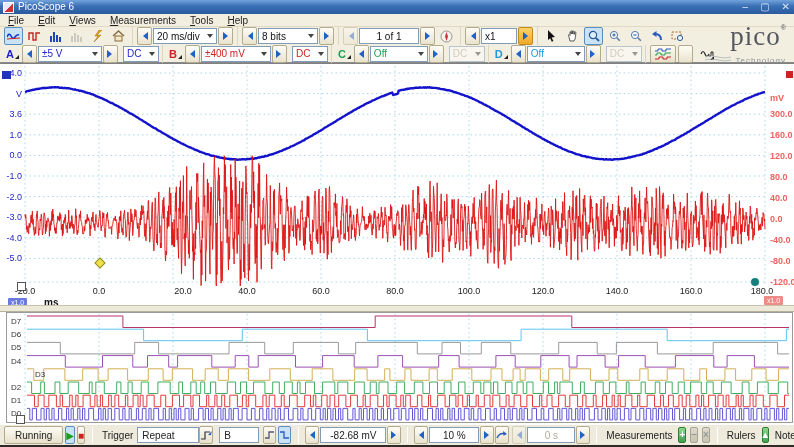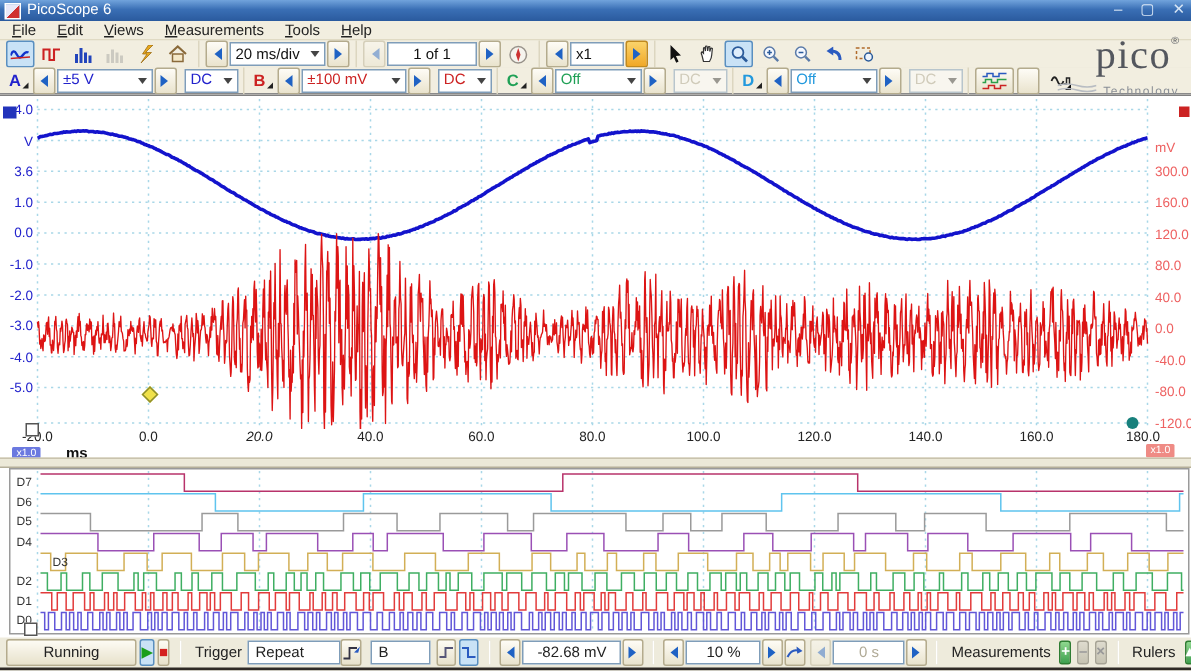--- a/index.html
+++ b/index.html
@@ -45,42 +45,42 @@
   
   .logo{position:absolute;right:8px;top:24px;width:92px;height:36px;text-align:right;}
   .logo .p{font-family:"Liberation Serif",serif;font-size:27px;line-height:24px;color:#54575e;letter-spacing:1px;}
   .logo .r{font-size:7px;vertical-align:top;color:#54575e;}
   .logo .t{font-size:8px;color:#8a8f96;letter-spacing:1px;}
   
   .plot-area{position:absolute;left:0;top:63px;width:794px;height:242px;background:#fff;border-top:1px solid #808080;box-sizing:border-box;}
   .plot-area svg{position:absolute;left:0;top:0;}
   .ylab{position:absolute;font-size:9px;line-height:10px;}
   .ylab.l{left:0;width:22px;text-align:right;}
-  .ylab.r{left:770px;width:24px;text-align:left;}
+  .ylab.r{left:770px;width:24px;text-align:left;font-weight:bold;}
   .xlab{position:absolute;top:222px;font-size:9px;color:#222;width:40px;text-align:center;}
   .badge{position:absolute;font-size:7px;line-height:9px;padding:0 3px;border-radius:1px;color:#fff;}
   .badge.blue{background:#6b79e0;}
   .badge.red{background:#ef8b85;color:#fff;}
   .msunit{position:absolute;font-size:10px;color:#111;font-weight:bold;}
   .handle{position:absolute;background:#fff;border:1px solid #555;width:7px;height:7px;}
   .sqA{position:absolute;background:#2233bb;width:9px;height:8px;left:2px;top:7px;}
   .sqB{position:absolute;background:#cc2222;width:7px;height:7px;left:786px;top:7px;}
   .dotD{position:absolute;background:#17807c;border-radius:50%;width:8px;height:8px;left:751px;top:214px;}
   .trigmark{position:absolute;width:6px;height:6px;background:#f0e14a;border:1px solid #8f8f2c;transform:rotate(45deg);}
   .hsep{position:absolute;left:0;top:305px;width:794px;height:7px;background:#ece9d8;
     border-top:1px solid #c9c3ae;border-bottom:1px solid #b5b09a;box-sizing:border-box;}
   
   .digital-panel{position:absolute;left:0;top:312px;width:794px;height:112px;background:#fff;}
   .dlab{position:absolute;left:11px;font-size:8px;color:#333;line-height:9px;}
   
   .statusbar{position:absolute;left:0;top:424px;width:794px;height:21px;background:#eeebdc;
     border-top:1px solid #fff;display:flex;align-items:center;font-size:10px;color:#222;
     padding-left:4px;box-sizing:border-box;}
   .sbtn{height:16px;border:1px solid #b4ab8d;border-radius:2px;background:linear-gradient(#fdfbf4,#e7e1cb);
-    display:flex;align-items:center;justify-content:center;padding:0 24px;margin-right:2px;}
+    display:flex;align-items:center;justify-content:center;padding:0 10px;margin-right:2px;}
   .sbtn.icon{width:16px;padding:0;}
   .sbtn.sel{background:#c9e2f6;border-color:#5a8fc0;}
   .sep{width:1px;height:16px;background:#cfc9b4;border-right:1px solid #fff;margin:0 5px;}
   .slabel{margin:0 4px;}
   .sfld{background:#fff;border:1px solid #7f9db9;height:14px;display:flex;align-items:center;
     padding:0 4px;min-width:46px;justify-content:center;}
   .gbtn{width:14px;height:14px;border-radius:2px;margin:0 2px;display:flex;align-items:center;justify-content:center;
     background:linear-gradient(#8ed88e,#3fa04f);border:1px solid #2e7d32;color:#fff;font-size:10px;line-height:10px;font-weight:bold;}
   .gbtn.dis{background:linear-gradient(#dedbce,#c6c3b2);border-color:#a7a496;color:#999;}
   .bottomedge{position:absolute;left:0;top:445px;width:794px;height:2px;background:#2f2a26;}
@@ -157,20 +157,32 @@
         </span>
       <span class="fld" style="width:56px">
         <span>20 ms/div</span>
           <span class="ddv"></span>
         </span>
       <span class="abtn">
           <span class="tr"></span>
         </span>
     </div>
     <div class="grp">
+      <span class="abtn">
+          <span class="tl"></span>
+        </span>
+      <span class="fld" style="width:52px">
+        <span>8 bits</span>
+          <span class="ddv"></span>
+        </span>
+      <span class="abtn">
+          <span class="tr"></span>
+        </span>
+    </div>
+    <div class="grp">
       <span class="abtn dis">
           <span class="tl"></span>
         </span>
       <span class="fld" style="width:52px;justify-content:center">
         <span>1 of 1</span>
         </span>
       <span class="abtn">
           <span class="tr"></span>
         </span>
       <span class="tbtn">
@@ -254,21 +266,21 @@
         <span style="color: rgb(34, 34, 204);">DC</span>
           <span class="ddv"></span>
         </span>
     </div>
     <div class="grp">
       <span class="chlabel"><span style="color: rgb(204, 34, 34);">B</span><i></i></span>
       <span class="abtn">
           <span class="tl"></span>
         </span>
       <span class="fld" style="width:62px">
-        <span style="color: rgb(204, 34, 34);">±100 mV</span>
+        <span style="color: rgb(204, 34, 34);">±400 mV</span>
           <span class="ddv"></span>
         </span>
       <span class="abtn">
           <span class="tr"></span>
         </span>
       <span class="fld" style="width:28px;margin-left:4px">
         <span style="color: rgb(204, 34, 34);">DC</span>
           <span class="ddv"></span>
         </span>
     </div>
@@ -379,21 +391,21 @@
         <span class="ylab r" style="top: 66px; color: rgb(238, 97, 97);">160.0</span>
         <span class="ylab r" style="top: 87px; color: rgb(238, 97, 97);">120.0</span>
         <span class="ylab r" style="top: 108px; color: rgb(238, 97, 97);">80.0</span>
         <span class="ylab r" style="top: 129px; color: rgb(238, 97, 97);">40.0</span>
         <span class="ylab r" style="top: 150px; color: rgb(238, 97, 97);">0.0</span>
         <span class="ylab r" style="top: 171px; color: rgb(238, 97, 97);">-40.0</span>
         <span class="ylab r" style="top: 192px; color: rgb(238, 97, 97);">-80.0</span>
         <span class="ylab r" style="top: 213px; color: rgb(238, 97, 97);">-120.0</span>
         <span class="xlab" style="left: 5px;">-20.0</span>
         <span class="xlab" style="left: 79px;">0.0</span>
-        <span class="xlab" style="left: 153px; font-style: italic;">20.0</span>
+        <span class="xlab" style="left: 163px;">20.0</span>
         <span class="xlab" style="left: 227px;">40.0</span>
         <span class="xlab" style="left: 301px;">60.0</span>
         <span class="xlab" style="left: 375px;">80.0</span>
         <span class="xlab" style="left: 449px;">100.0</span>
         <span class="xlab" style="left: 523px;">120.0</span>
         <span class="xlab" style="left: 597px;">140.0</span>
         <span class="xlab" style="left: 671px;">160.0</span>
         <span class="xlab" style="left: 742px;">180.0</span>
       </div>
     <div class="sqA"></div>

